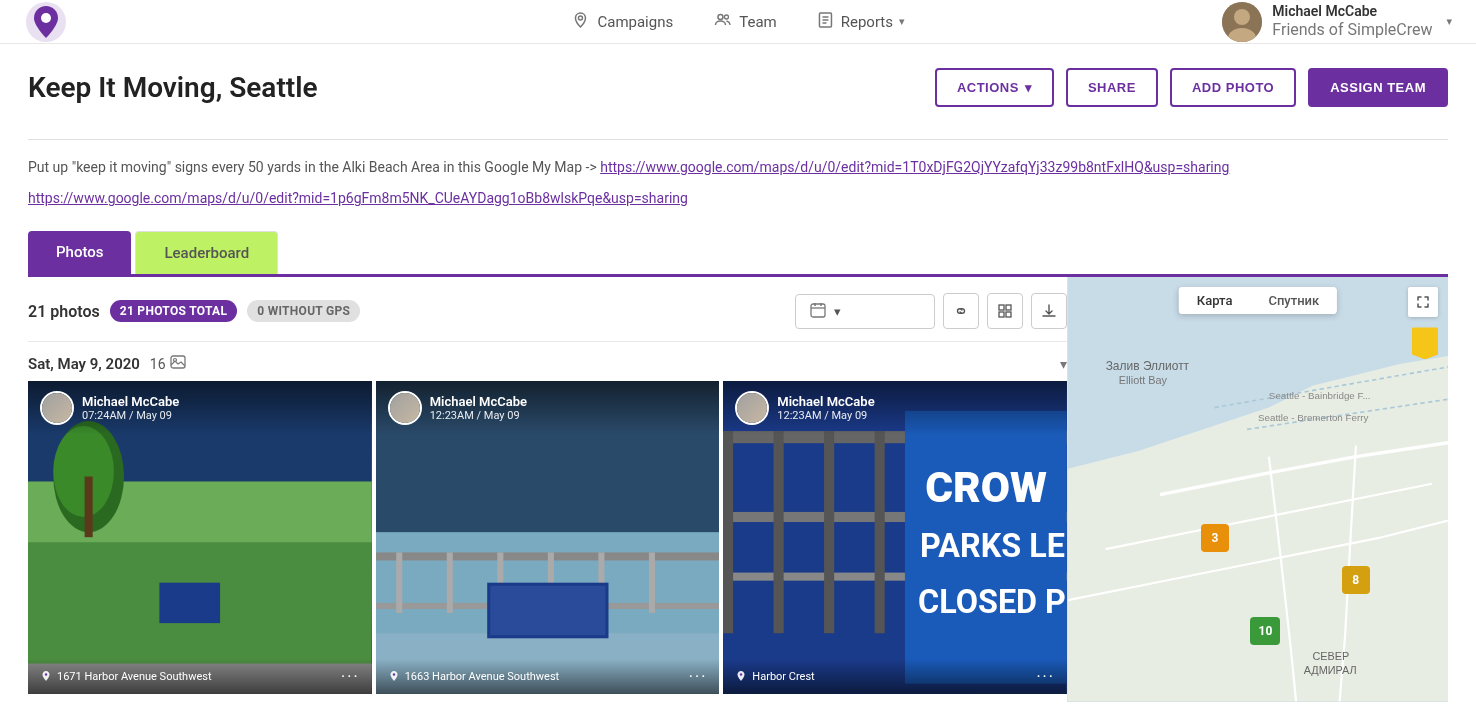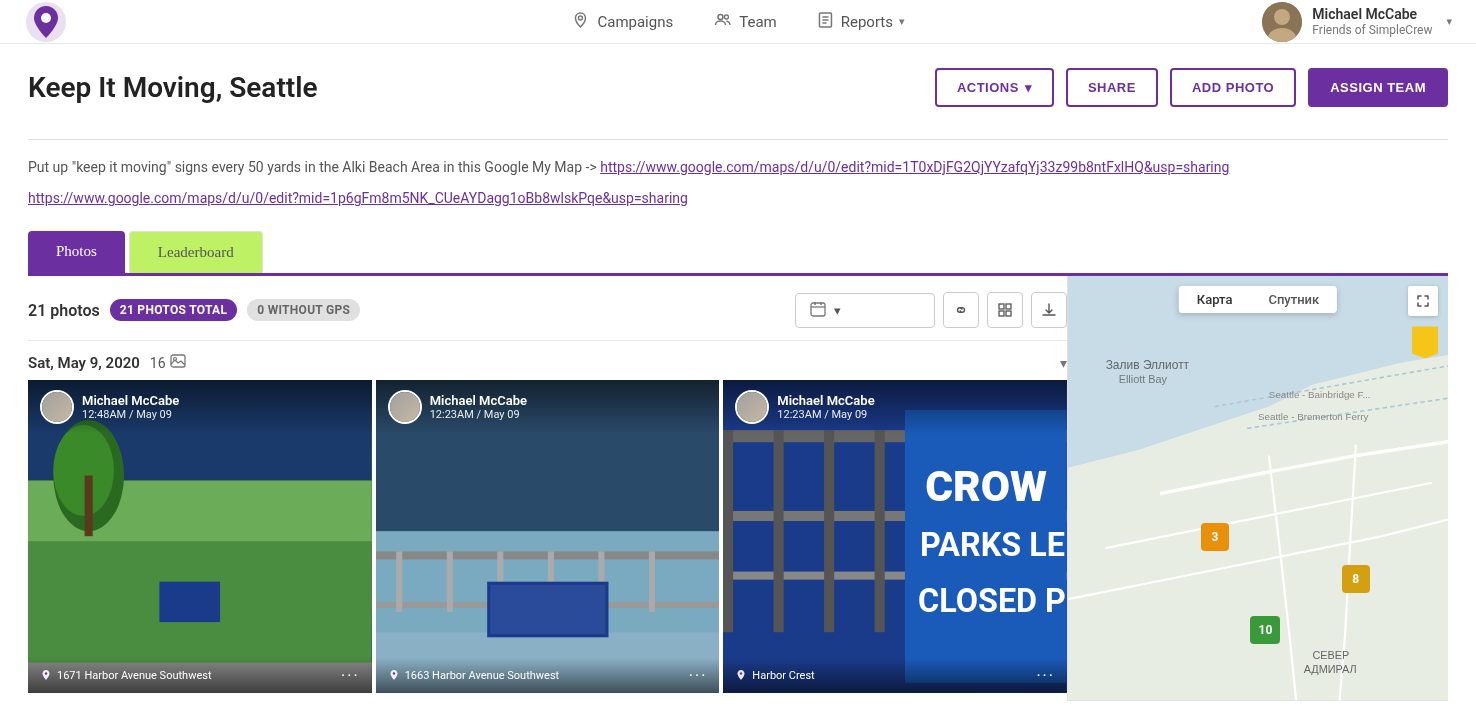--- a/index.html
+++ b/index.html
@@ -59,21 +59,21 @@
       height: 100%;
       background: linear-gradient(135deg, #a0a0a0, #c8b8a2);
       display: flex;
       align-items: center;
       justify-content: center;
       font-size: 16px;
       color: #fff;
     }
     .user-info { line-height: 1.3; }
     .user-name { font-size: 14px; font-weight: 600; color: #333; }
-    .user-org { font-size: 12px; color: #777; }
+    .user-org { font-size: 16px; color: #777; }
     .user-chevron { font-size: 11px; color: #777; margin-left: 4px; }
 
     
     .page { padding: 24px 28px 0; }
 
     
     .title-row {
       display: flex;
       align-items: center;
       justify-content: space-between;
@@ -131,21 +131,20 @@
       display: flex;
       margin-top: 24px;
       border-bottom: 3px solid #6B2FA0;
     }
     .tab {
       padding: 12px 28px;
       font-size: 15px;
       cursor: pointer;
       border-radius: 4px 4px 0 0;
       font-weight: 500;
-      font-family: Liberation Serif, serif;
     }
     .tab-active {
       background: #6B2FA0;
       color: #fff;
     }
     .tab-inactive {
       background: #bef264;
       color: #555;
       border: 1px solid #e0e0e0;
       border-bottom: none;
@@ -573,21 +572,21 @@
             <rect x="56" y="95" width="8" height="60" fill="#5a3a1a"></rect>
             <rect y="280" width="340" height="30" fill="#888"></rect>
             <rect x="130" y="200" width="60" height="40" fill="#1a3a8a"></rect>
           </svg>
           <div class="photo-overlay-top">
             <div class="photo-avatar">
               <div class="photo-avatar-img"></div>
             </div>
             <div class="photo-user-info">
               <div class="photo-user-name">Michael McCabe</div>
-              <div class="photo-time">12:48AM / May 09</div>
+              <div class="photo-time">07:24AM / May 09</div>
             </div>
           </div>
           <div class="photo-overlay-bottom">
             <div class="photo-location">
               <svg width="12" height="12" viewBox="0 0 12 12" fill="none">
                 <path d="M6 1C4.1 1 2.5 2.6 2.5 4.5C2.5 7 6 11 6 11C6 11 9.5 7 9.5 4.5C9.5 2.6 7.9 1 6 1Z" fill="white" opacity="0.9"></path>
                 <circle cx="6" cy="4.5" r="1.2" fill="#6B2FA0"></circle>
               </svg>
               <span>1671 Harbor Avenue Southwest</span>
             </div>

